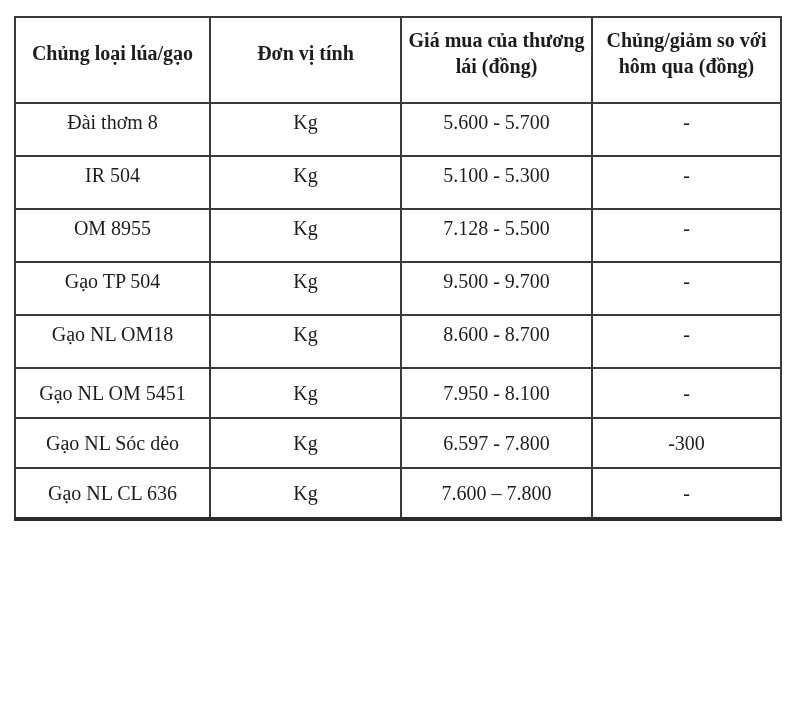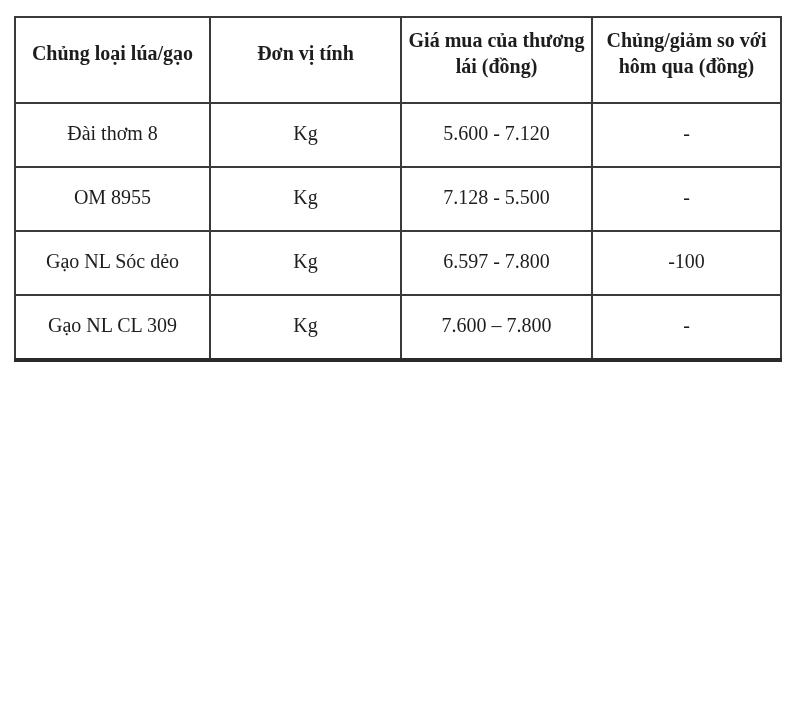--- a/index.html
+++ b/index.html
@@ -35,21 +35,21 @@
   .price-table thead th {
     height: 70px;
     font-weight: bold;
     vertical-align: middle;
     padding-bottom: 14px;
   }
   
   .price-table tbody tr:nth-child(-n+5) td {
     height: 46px;
     vertical-align: top;
-    padding-top: 16px;
+    padding-top: 5px;
     margin-top: 36px;
   }
   
   .price-table tbody td {
     height: 48px;
     vertical-align: middle;
   }
   
   .price-table tbody tr:last-child td {
     border-bottom-width: 4px;
@@ -71,35 +71,59 @@
       <th>Chủng loại lúa/gạo</th>
       <th>Đơn vị tính</th>
       <th>Giá mua của thương lái (đồng)</th>
       <th>Chủng/giảm so với hôm qua (đồng)</th>
     </tr>
   </thead>
   <tbody>
     <tr>
       <td>Đài thơm 8</td>
       <td>Kg</td>
-      <td>5.600 - 7.120</td>
+      <td>5.600 - 5.700</td>
+      <td>-</td>
+    </tr>
+    <tr>
+      <td>IR 504</td>
+      <td>Kg</td>
+      <td>5.100 - 5.300</td>
       <td>-</td>
     </tr>
     <tr>
       <td>OM 8955</td>
       <td>Kg</td>
       <td>7.128 - 5.500</td>
       <td>-</td>
     </tr>
     <tr>
+      <td>Gạo TP 504</td>
+      <td>Kg</td>
+      <td>9.500 - 9.700</td>
+      <td>-</td>
+    </tr>
+    <tr>
+      <td>Gạo NL OM18</td>
+      <td>Kg</td>
+      <td>8.600 - 8.700</td>
+      <td>-</td>
+    </tr>
+    <tr>
+      <td>Gạo NL OM 5451</td>
+      <td>Kg</td>
+      <td>7.950 - 8.100</td>
+      <td>-</td>
+    </tr>
+    <tr>
       <td>Gạo NL Sóc dẻo</td>
       <td>Kg</td>
       <td>6.597 - 7.800</td>
-      <td>-100</td>
+      <td>-300</td>
     </tr>
     <tr>
-      <td>Gạo NL CL 309</td>
+      <td>Gạo NL CL 636</td>
       <td>Kg</td>
       <td>7.600 – 7.800</td>
       <td>-</td>
     </tr>
   </tbody>
 </table>
 
 </body></html>

